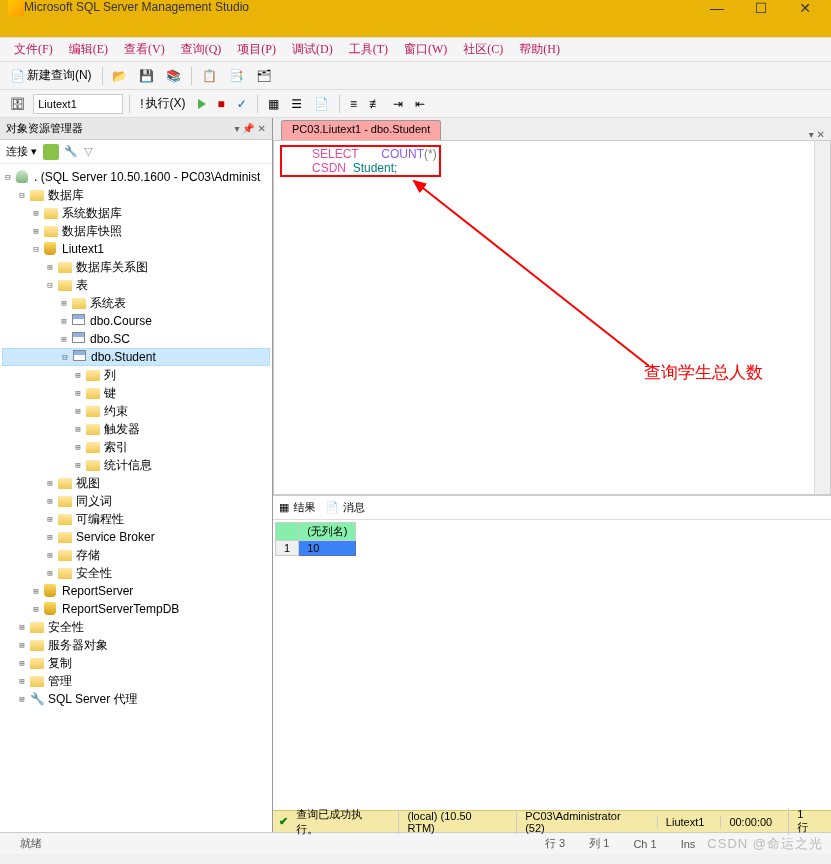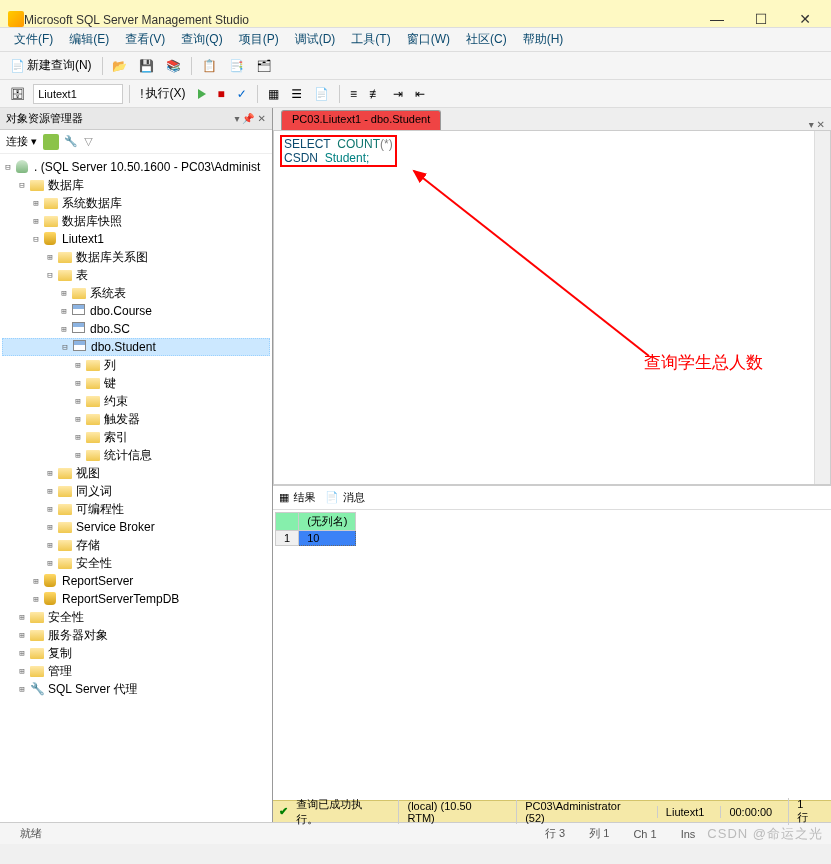--- a/index.html
+++ b/index.html
@@ -1,24 +1,24 @@
 <!DOCTYPE html>
 <html><head>
   <meta charset="utf-8">
   <style>
     * { margin: 0; padding: 0; box-sizing: border-box; font-family: "Microsoft YaHei", "Segoe UI", Tahoma, sans-serif; }
     body { font-size: 12px; background: #f0f0f0; width: 831px; height: 864px; overflow: hidden; }
     
-    .title-bar { height: 28px; background: #fef9c3; border-bottom: 1px solid #ddd; display: flex; align-items: flex-end; padding: 0 8px; }
+    .title-bar { height: 38px; background: #eab308; border-bottom: 1px solid #ddd; display: flex; align-items: flex-start; padding: 0 8px; }
     .title-bar .title { flex: 1; color: #333; }
     .window-controls { display: flex; gap: 8px; }
     .window-controls span { width: 36px; text-align: center; cursor: pointer; font-size: 14px; color: #333; }
     
     .menu-bar { height: 24px; background: #f5f5f5; display: flex; align-items: center; padding: 0 8px; gap: 4px; border-bottom: 1px solid #ddd; }
-    .menu-bar span { padding: 2px 6px; cursor: pointer; color: #0c4a6e; }
+    .menu-bar span { padding: 2px 6px; cursor: pointer; color: #be185d; font-family: Liberation Serif, serif; }
     
     .toolbar { height: 28px; background: #f5f5f5; display: flex; align-items: center; padding: 0 6px; gap: 4px; border-bottom: 1px solid #ddd; }
     .toolbar .tb-btn { padding: 2px 4px; cursor: pointer; display: flex; align-items: center; gap: 2px; border-radius: 2px; }
     .toolbar .sep { width: 1px; height: 18px; background: #ccc; margin: 0 2px; }
     .toolbar input.combo { width: 90px; height: 20px; font-size: 11px; border: 1px solid #ccc; padding: 0 4px; }
     
     .main-area { display: flex; height: calc(100% - 150px); }
     
     .object-explorer { width: 273px; background: #fff; border-right: 1px solid #999; display: flex; flex-direction: column; }
     .panel-header { height: 22px; background: #e8e8e8; border-bottom: 1px solid #ccc; display: flex; align-items: center; padding: 0 6px; font-size: 11px; }
@@ -33,28 +33,28 @@
     .exp { width: 12px; text-align: center; color: #666; font-size: 9px; font-family: monospace; }
     .node-icon { width: 16px; height: 14px; margin: 0 2px; display: inline-flex; }
     .folder { background: linear-gradient(#ffe9a8, #f0c850); border-radius: 1px; width: 14px; height: 11px; margin-top: 2px; }
     .db-icon { background: linear-gradient(#ffd966, #d4a017); width: 12px; height: 13px; border-radius: 2px 2px 4px 4px; }
     .cyl-icon { width: 12px; height: 13px; background: linear-gradient(#cfe8cf, #7fb77f); border-radius: 6px 6px 3px 3px; }
     .table-icon { width: 13px; height: 11px; background: #fff; border: 1px solid #888; box-shadow: inset 0 4px 0 #8db4e2; }
     .ind { display: inline-block; }
     
     .editor-area { flex: 1; display: flex; flex-direction: column; background: #fff; }
     .tabs { height: 22px; background: #eee; display: flex; align-items: flex-end; padding-left: 8px; }
-    .tab { height: 20px; padding: 2px 10px; border: 1px solid #999; border-bottom: none; background: #ef4444; margin-right: 2px; font-size: 11px; cursor: pointer; border-radius: 3px 3px 0 0; }
+    .tab { height: 20px; padding: 2px 10px; border: 1px solid #999; border-bottom: none; background: #fca5a5; margin-right: 2px; font-size: 11px; cursor: pointer; border-radius: 3px 3px 0 0; }
     .tab.active { background: #fff; font-weight: bold; }
     .tab-close { margin-left: auto; margin-right: 6px; font-size: 10px; color: #666; cursor: pointer; }
     
     .sql-editor { height: 355px; background: #fff; border: 1px solid #ccc; position: relative; padding: 4px 6px; font-family: "Courier New", monospace; font-size: 12px; }
     .sql-highlight-box { border: 2px solid red; display: inline-block; padding: 0 2px; }
-    .kw { color: #0c4a6e; }
-    .fn { color: #0f766e; }
+    .kw { color: #ec4899; margin-left: 28px; }
+    .fn { color: #8b5cf6; margin-left: 16px; }
     .obj { color: #008080; }
     .paren { color: #808080; }
     
     .annotation { position: absolute; left: 370px; top: 220px; color: #ff0000; font-size: 17px; }
     .arrow-line { position: absolute; left: 130px; top: 35px; width: 250px; height: 200px; pointer-events: none; }
     
     .results-area { flex: 1; border-top: 1px solid #ccc; display: flex; flex-direction: column; }
     .results-tabs { height: 24px; display: flex; align-items: center; padding: 2px 6px; gap: 10px; border-bottom: 1px solid #ddd; }
     .results-tabs .rtab { display: flex; align-items: center; gap: 4px; font-size: 11px; cursor: pointer; }
     .result-grid { padding: 2px; font-size: 11px; }

